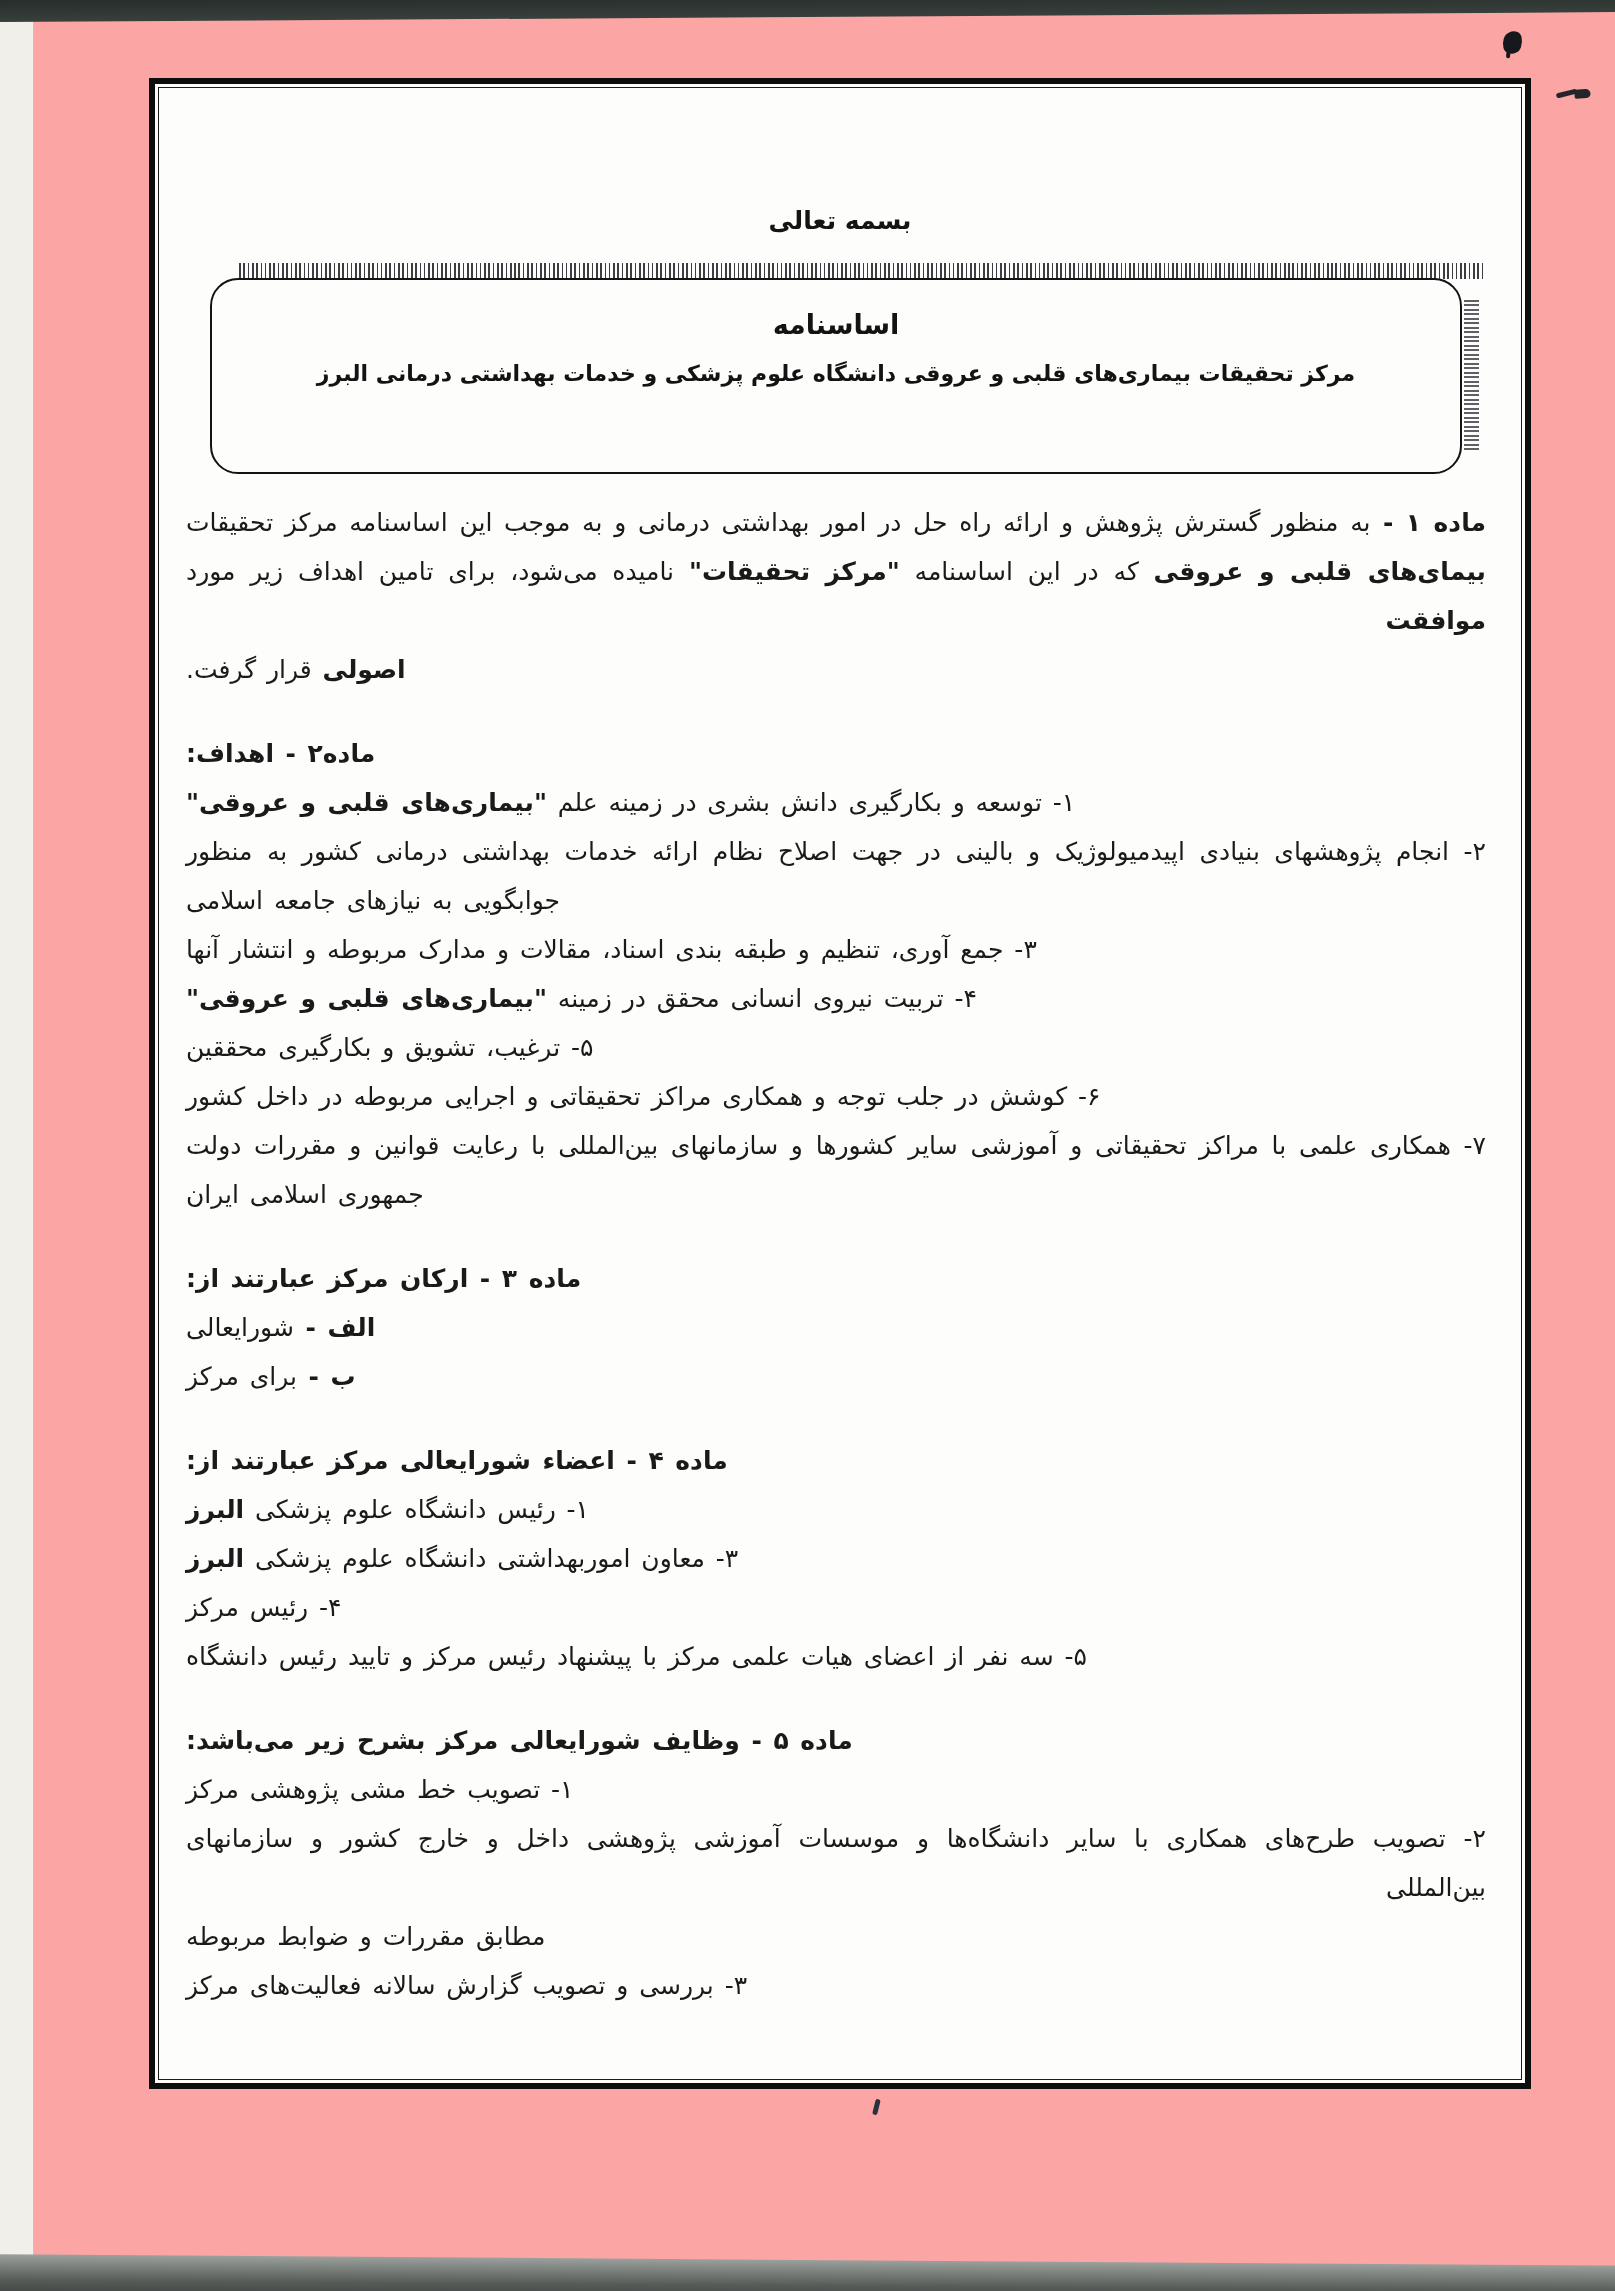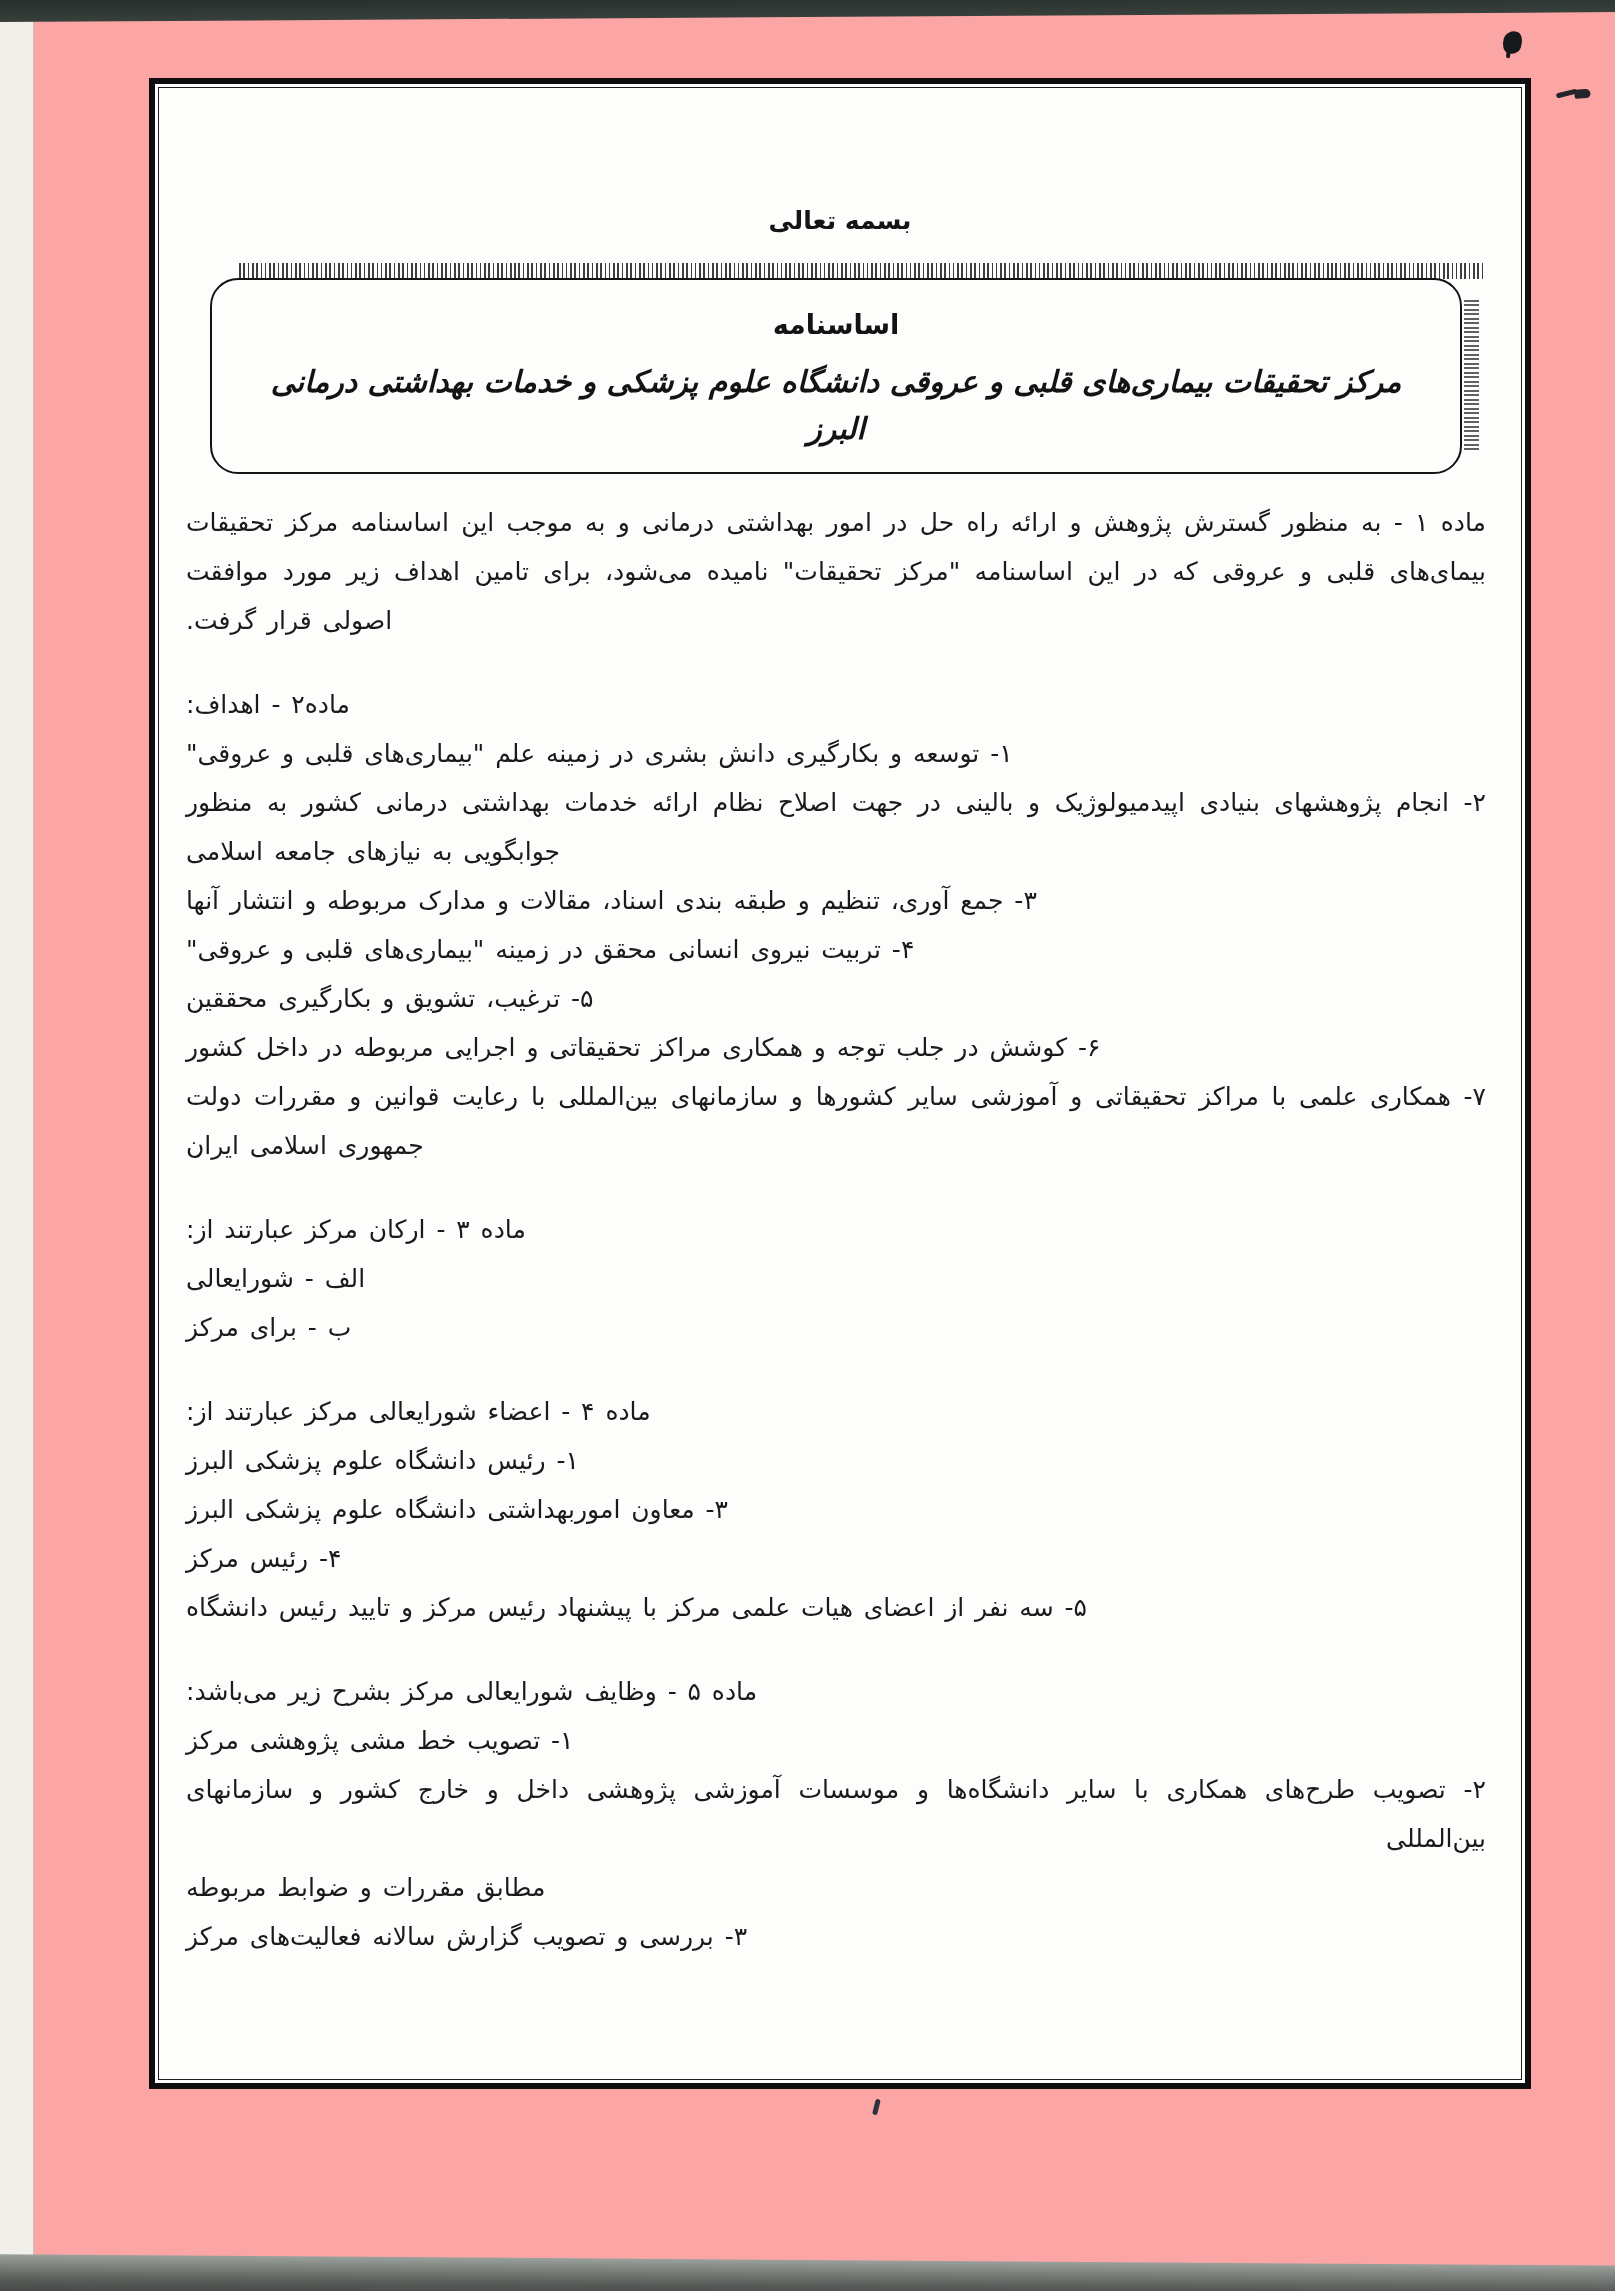--- a/index.html
+++ b/index.html
@@ -36,30 +36,30 @@
 
   
   .hatch-top{position:absolute;left:239px;top:263px;width:1246px;height:15.5px;
     background:repeating-linear-gradient(90deg,#3c3f41 0 1.6px,transparent 1.6px 4.3px);}
   .hatch-right{position:absolute;left:1464px;top:297px;width:14.6px;height:153px;
     background:repeating-linear-gradient(0deg,#5d6164 0 1.6px,transparent 1.6px 4.5px);}
   .title-box{position:absolute;left:210px;top:278px;width:1252px;height:196px;
     box-sizing:border-box;border:2.9px solid #131313;border-radius:28px;background:#fdfdfb;
     text-align:center;color:#131313;}
   .title-box .box-heading{margin-top:25px;font-size:27px;font-weight:bold;line-height:39px;}
-  .title-box .box-title{margin:13.6px 29px 0 29px;font-size:30px;font-weight:bold;line-height:47px;font-style:italic;}
+  .title-box .box-title{margin:13.6px 29px 0 29px;font-size:22px;font-weight:bold;line-height:32px;}
 
   
   .doc-body{position:absolute;left:186px;top:498px;width:1300px;direction:rtl;
     color:#1a1a1a;font-size:25px;word-spacing:2.9px;}
   .section{margin-top:35px;}
   .section:first-child{margin-top:0;}
   .line{min-height:49px;line-height:49px;text-align:left;}
   .line.j{text-align:justify;text-align-last:justify;}
-  .b{font-weight:normal;}
+  .b{font-weight:bold;}
 </style>
 </head>
 <body>
 
 <div id="canvas">
 
   <div class="page-left-edge"></div>
   <div class="scan-band-top"></div>
   <div class="scan-band-bottom"></div>
 

